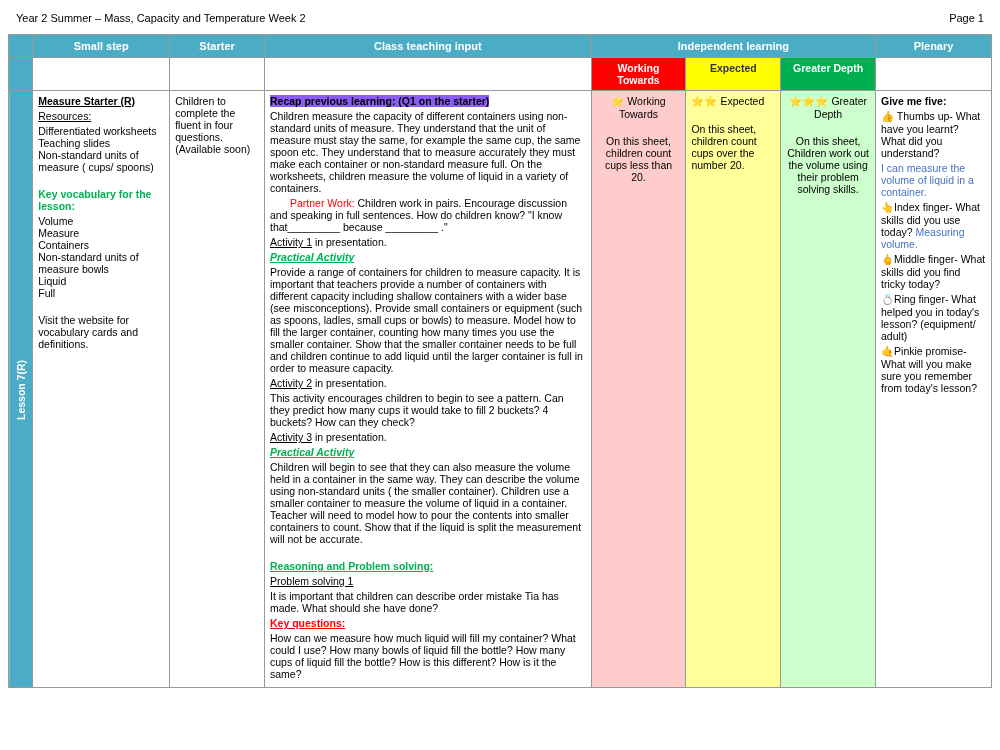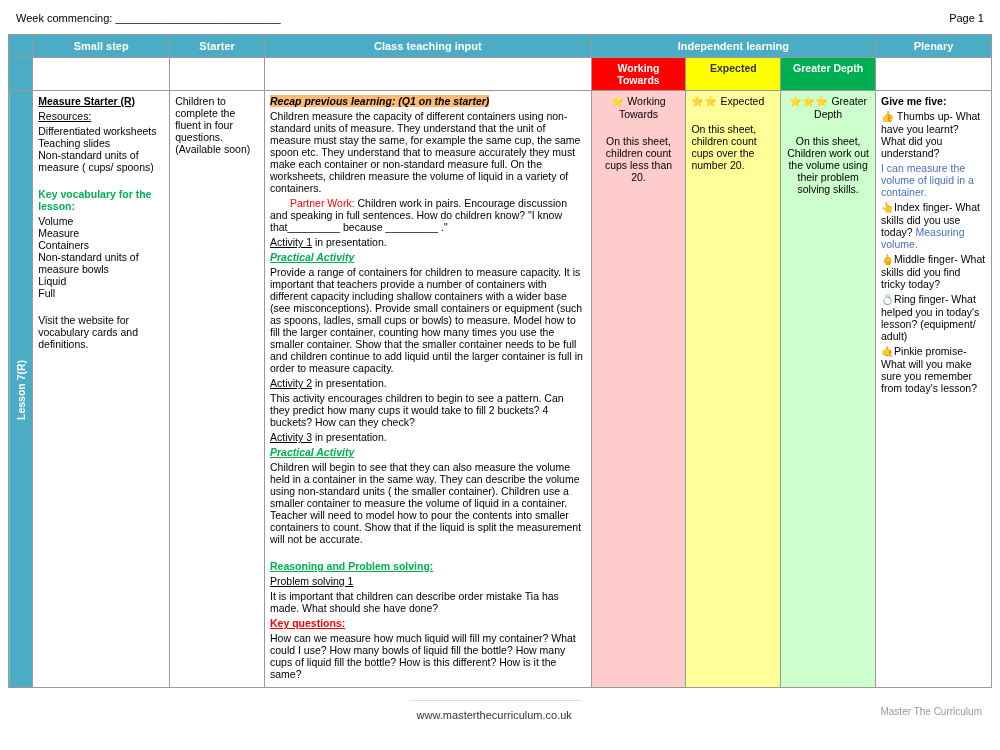--- a/index.html
+++ b/index.html
@@ -111,23 +111,22 @@
       text-decoration: underline;
     }
 
     .key-questions {
       color: #ff0000;
       font-weight: bold;
       text-decoration: underline;
     }
 
     .recap-label {
-      background-color: #fdba74;
-      font-weight: bold;
-      font-style: italic;
+      background-color: #8b5cf6;
+      font-weight: bold;
     }
 
     .partner-work {
       color: #ff0000;
       font-weight: normal;
       margin-left: 20px;
     }
 
     .working-towards-cell {
       background-color: #ffcccc;
@@ -167,21 +166,21 @@
     }
 
     p { margin-bottom: 3px; }
   </style>
 </head>
 <body>
 
 <div class="page-wrapper">
 
   <div class="header">
-    <span>Week commencing: ___________________________</span>
+    <span>Year 2 Summer – Mass, Capacity and Temperature Week 2</span>
     <span>Page 1</span>
   </div>
 
   <table class="main-table">
     <thead>
       <tr class="header-row">
         <th colspan="1" style="background:#4bacc6; color:white; width:20px;"></th>
         <th class="col-small-step">Small step</th>
         <th class="col-starter">Starter</th>
         <th class="col-class-teaching">Class teaching input</th>
@@ -265,22 +264,13 @@
           <p><span class="text-blue">I can measure the volume of liquid in a container.</span></p>
           <p>👆Index finger- What skills did you use today? <span class="text-blue">Measuring volume.</span></p>
           <p>🖕Middle finger- What skills did you find tricky today?</p>
           <p>💍Ring finger- What helped you in today's lesson? (equipment/ adult)</p>
           <p>🤙Pinkie promise- What will you make sure you remember from today's lesson?</p>
         </td>
       </tr>
     </tbody>
   </table>
 
-  <div style="display:flex; justify-content:space-between; align-items:center; margin-top:6px;">
-    <div style="width:100px;"></div>
-    <div class="footer">
-      <span>www.masterthecurriculum.co.uk</span>
-    </div>
-    <div class="footer-brand">
-      <span>Master The Curriculum</span>
-    </div>
-  </div>
 </div>
 
 </body></html>

